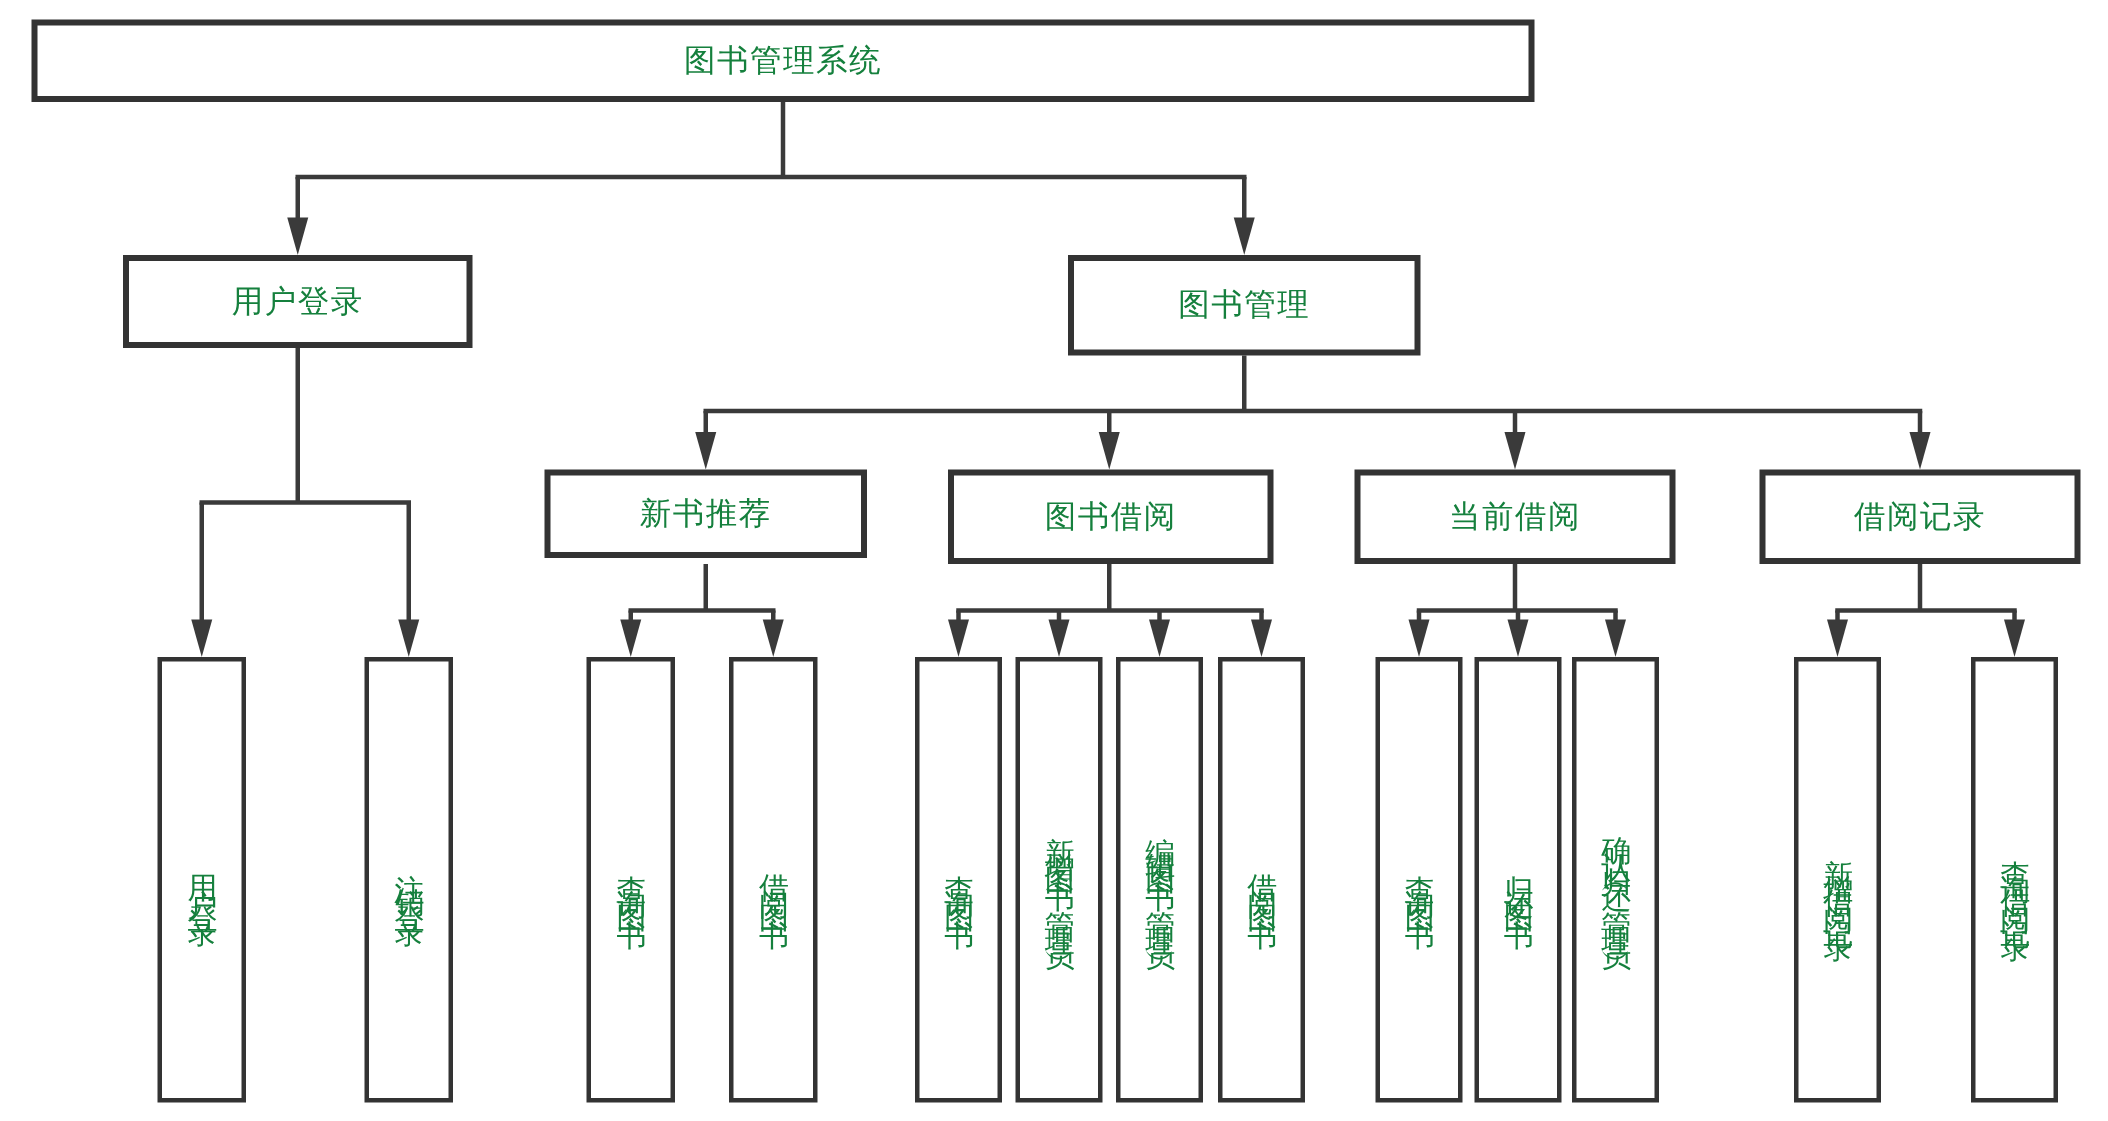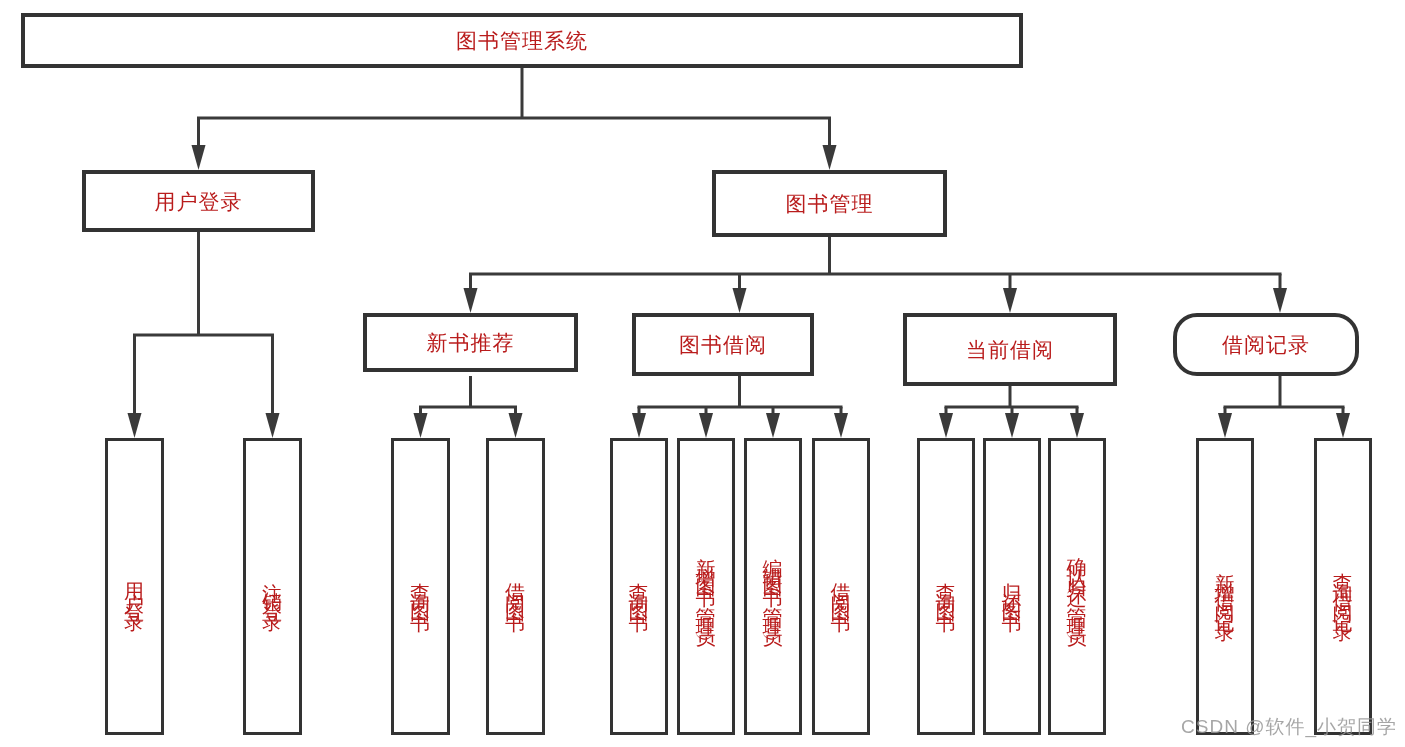--- a/index.html
+++ b/index.html
@@ -28,25 +28,26 @@
     border: 4px solid #333333;
     display: flex;
     align-items: center;
     justify-content: center;
     z-index: 2;
   }
   #nodes-layer .node.leaf {
     border-width: 3px;
   }
   .node .label {
-    color: #b91c1c;
+    color: #15803d;
     font-size: 20px;
     letter-spacing: 1px;
     white-space: nowrap;
     line-height: 1;
+    font-family: Liberation Serif, serif;
   }
   .node.h .label {
     font-size: 21px;
   }
   .node.v .label {
     writing-mode: vertical-rl;
     text-orientation: mixed;
     letter-spacing: 10px;
     line-height: 1;
     font-size: 20px;
@@ -126,27 +127,27 @@
       </div>
       <div class="node h" style="left: 82px; top: 170px; width: 233px; height: 62px;">
         <span class="label">用户登录</span>
       </div>
       <div class="node h" style="left: 712px; top: 170px; width: 235px; height: 67px;">
         <span class="label">图书管理</span>
       </div>
       <div class="node h" style="left: 363px; top: 313px; width: 215px; height: 59px;">
         <span class="label">新书推荐</span>
       </div>
-      <div class="node h" style="left: 632px; top: 313px; width: 182px; height: 63px; align-items: center;">
+      <div class="node h" style="left: 632px; top: 313px; width: 217px; height: 63px; align-items: center;">
         <span class="label">图书借阅</span>
       </div>
-      <div class="node h" style="left: 903px; top: 313px; width: 214px; height: 73px;">
+      <div class="node h" style="left: 903px; top: 313px; width: 214px; height: 63px;">
         <span class="label">当前借阅</span>
       </div>
-      <div class="node h" style="left: 1173px; top: 313px; width: 186px; height: 63px; border-radius: 24px;">
+      <div class="node h" style="left: 1173px; top: 313px; width: 214px; height: 63px;">
         <span class="label">借阅记录</span>
       </div>
       <div class="node v leaf" style="left: 105px; top: 438px; width: 59px; height: 297px;">
         <span class="label">用户登录</span>
       </div>
       <div class="node v leaf" style="left: 243px; top: 438px; width: 59px; height: 297px;">
         <span class="label">注销登录</span>
       </div>
       <div class="node v leaf" style="left: 391px; top: 438px; width: 59px; height: 297px;">
         <span class="label">查询图书</span>
@@ -175,14 +176,13 @@
       <div class="node v leaf" style="left: 1048px; top: 438px; width: 58px; height: 297px;">
         <span class="label">确认归还（管理员）</span>
       </div>
       <div class="node v leaf" style="left: 1196px; top: 438px; width: 58px; height: 297px;">
         <span class="label">新增借阅记录</span>
       </div>
       <div class="node v leaf" style="left: 1314px; top: 438px; width: 58px; height: 297px;">
         <span class="label">查询借阅记录</span>
       </div>
     </div>
-  <div id="watermark">CSDN @软件_小贺同学</div>
 </div>
 
 </body></html>

